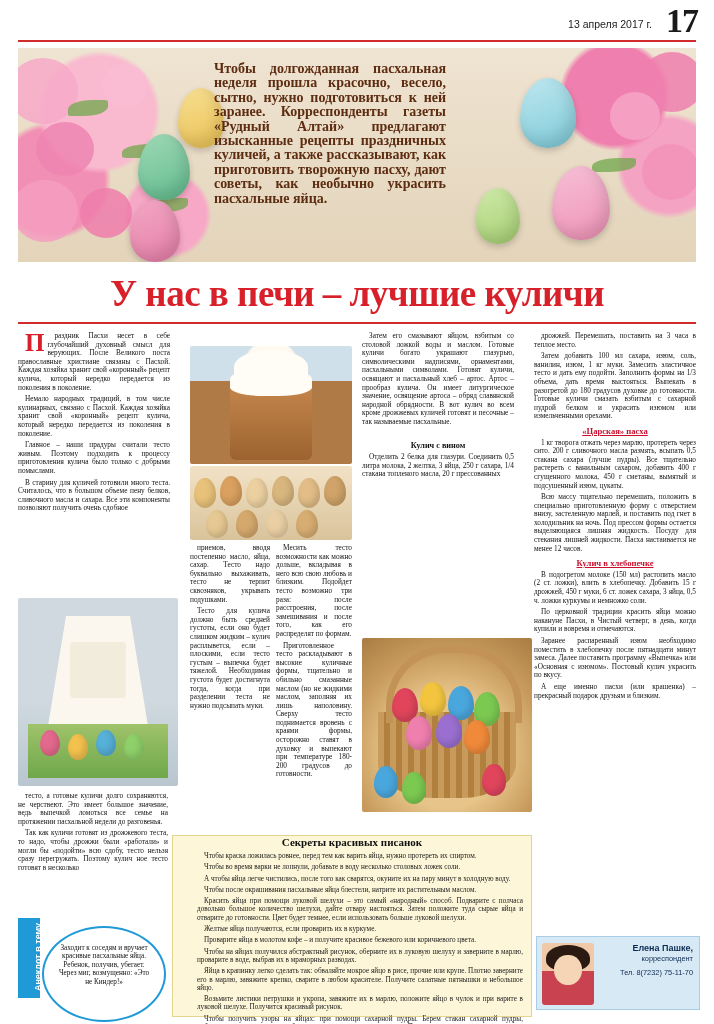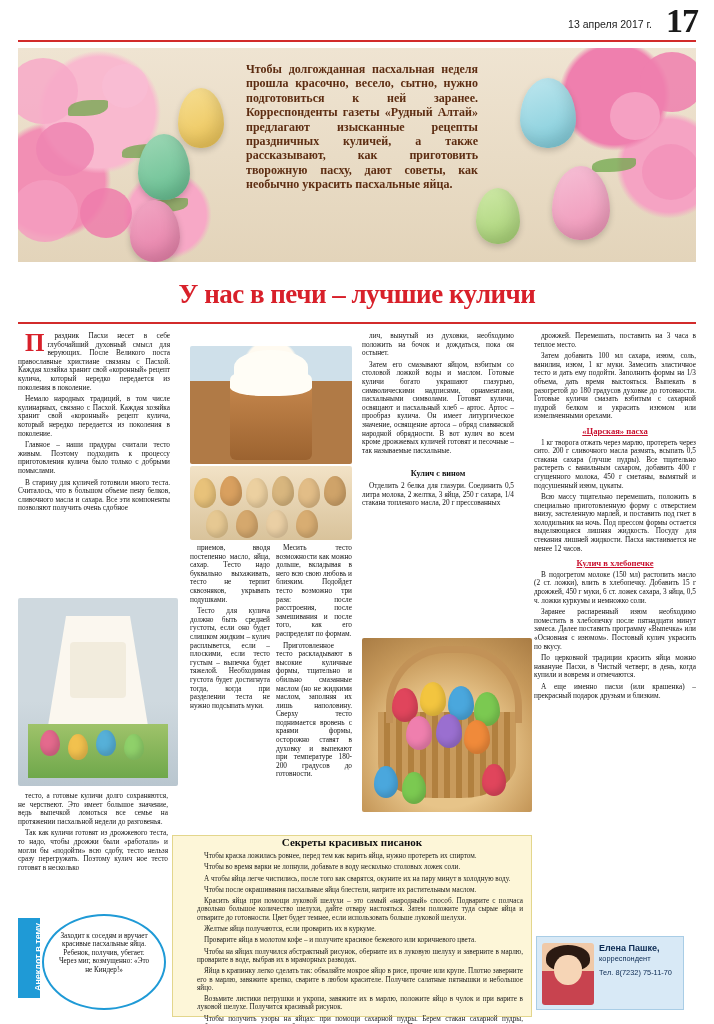--- a/index.html
+++ b/index.html
@@ -44,31 +44,30 @@
   }
   .hero .leaf{position:absolute;background:#6fa84b;border-radius:60% 10% 60% 10%;opacity:.75;}
   .hero .egg{
     position:absolute;border-radius:50% 50% 48% 48%/60% 60% 40% 40%;
     box-shadow:inset -6px -8px 14px rgba(0,0,0,.12), 0 3px 6px rgba(0,0,0,.18);
   }
   .hero .bloom{position:absolute;border-radius:50%;opacity:.85;}
   .hero-text{
     position:absolute;left:196px;top:14px;width:232px;
     font-family:"Liberation Serif",serif;
-    font-size:12px;line-height:14.4px;color:#5d2d12;font-weight:bold;
+    font-size:14px;line-height:14.4px;color:#5d2d12;font-weight:bold;
     text-align:justify;
-    margin-left:32px;
   }
 
   
   .main-title{
     position:absolute;left:18px;top:272px;width:678px;
     text-align:center;
     font-family:"Liberation Serif",serif;
-    font-weight:bold;font-size:27px;line-height:44px;
+    font-weight:bold;font-size:37px;line-height:44px;
     color:#d8202a;
     letter-spacing:-0.5px;
   }
   .rule-title{
     position:absolute;left:18px;top:322px;width:678px;height:2px;background:#d22b2b;
   }
 
   
   .col{
     position:absolute;top:332px;width:152px;
@@ -135,31 +134,31 @@
   .anec-tab{
     position:absolute;left:0;top:12px;width:22px;height:80px;
     background:#1f9ad6;color:#fff;
     font-family:"Liberation Sans",sans-serif;font-size:9px;font-weight:bold;
   }
   .anec-tab span{
     display:block;transform:rotate(-90deg);transform-origin:center;
     white-space:nowrap;margin-top:34px;margin-left:-20px;width:80px;text-align:center;
   }
   .anec-bubble{
-    position:absolute;left:24px;top:8px;width:124px;height:96px;
+    position:absolute;left:24px;top:20px;width:124px;height:96px;
     border:2px solid #1f9ad6;border-radius:50%;
     box-sizing:border-box;padding:16px 12px 0 12px;
     font-size:7.2px;line-height:8.4px;text-align:center;color:#111;
   }
 
   
   .author{
-    position:absolute;left:536px;top:936px;width:148px;height:74px;
+    position:absolute;left:536px;top:936px;width:164px;height:74px;
     background:#d8e9f6;border:1px solid #a9cde6;
-    box-sizing:border-box;padding:6px 6px 6px 62px;
+    box-sizing:border-box;padding:6px 6px 6px 62px;text-align:right;
   }
   .author .avatar{
     position:absolute;left:5px;top:6px;width:52px;height:62px;border-radius:3px;
     background:linear-gradient(180deg,#f0c9a8 0 45%, #c8434f 45% 100%);
     overflow:hidden;
   }
   .author .avatar .hair{position:absolute;left:4px;top:2px;width:44px;height:26px;background:#2b1a12;border-radius:50% 50% 40% 40%;}
   .author .avatar .face{position:absolute;left:12px;top:12px;width:28px;height:30px;background:#f6d5b6;border-radius:48%;}
   .author .name{font-size:9px;font-weight:bold;color:#0b2a52;font-family:"Liberation Sans",sans-serif;}
   .author .role{font-size:7.4px;color:#0b2a52;font-family:"Liberation Sans",sans-serif;margin-top:1px;}
@@ -214,36 +213,35 @@
   <div class="col col2" style="top:544px;height:250px;width:80px;">
     <p>приемов, вводя постепенно масло, яйца, сахар. Тесто надо буквально выхаживать, тесто не терпит сквозняков, укрывать подушками.</p>
     <p>Тесто для кулича должно быть средней густоты, если оно будет слишком жидким – кулич расплывется, если – плоскими, если тесто густым – выпечка будет тяжелой. Необходимая густота будет достигнута тогда, когда при разделении теста не нужно подсыпать муки.</p>
   </div>
   <div class="col" style="left:276px;top:544px;width:76px;height:250px;">
     <p>Месить тесто возможности как можно дольше, вкладывая в него всю свою любовь и близким. Подойдет тесто возможно три раза: после расстроения, после замешивания и после того, как его распределят по формам.</p>
     <p>Приготовленное тесто раскладывают в высокие куличные формы, тщательно и обильно смазанные маслом (но не жидкими маслом, заполняя их лишь наполовину. Сверху тесто поднимается вровень с краями формы, осторожно ставят в духовку и выпекают при температуре 180-200 градусов до готовности.</p>
   </div>
 
   <div class="col col3" style="height:300px;">
-    <p>лич, вынутый из духовки, необходимо положить на бочок и дождаться, пока он остынет.</p>
     <p>Затем его смазывают яйцом, взбитым со столовой ложкой воды и маслом. Готовые куличи богато украшают глазурью, символическими надписями, орнаментами, пасхальными символами. Готовят куличи, освящают и пасхальный хлеб – артос. Артос – прообраз кулича. Он имеет литургическое значение, освящение артоса – обряд славянской народной обрядности. В вот кулич во всем кроме дрожжевых куличей готовят и песочные – так называемые пасхальные.</p>
     <div class="subhead">Кулич с вином</div>
     <p>Отделить 2 белка для глазури. Соединить 0,5 литра молока, 2 желтка, 3 яйца, 250 г сахара, 1/4 стакана топленого масла, 20 г прессованных</p>
   </div>
 
   <div class="col col4" style="height:600px;">
     <p>дрожжей. Перемешать, поставить на 3 часа в теплое место.</p>
     <p>Затем добавить 100 мл сахара, изюм, соль, ванилин, изюм, 1 кг муки. Замесить эластичное тесто и дать ему подойти. Заполнить формы на 1/3 объема, дать время выстояться. Выпекать в разогретой до 180 градусов духовке до готовности. Готовые куличи смазать взбитым с сахарной пудрой белком и украсить изюмом или измельченными орехами.</p>
     <div class="subhead-red">«Царская» пасха</div>
     <p>1 кг творога отжать через марлю, протереть через сито. 200 г сливочного масла размять, всыпать 0,5 стакана сахара (лучше пудры). Все тщательно растереть с ванильным сахаром, добавить 400 г сгущенного молока, 450 г сметаны, вымятый и подсушенный изюм, цукаты.</p>
     <p>Всю массу тщательно перемешать, положить в специально приготовленную форму с отверстием внизу, застеленную марлей, и поставить под гнет в холодильник на ночь. Под прессом формы остается выделяющаяся лишняя жидкость. Посуду для стекания лишней жидкости. Пасха настаивается не менее 12 часов.</p>
     <div class="subhead-red">Кулич в хлебопечке</div>
     <p>В подогретом молоке (150 мл) растопить масло (2 ст. ложки), влить в хлебопечку. Добавить 15 г дрожжей, 450 г муки, 6 ст. ложек сахара, 3 яйца, 0,5 ч. ложки куркумы и немножко соли.</p>
+    <p>По церковной традиции красить яйца можно накануне Пасхи, в Чистый четверг, в день, когда купили и вовремя и отмечаются.</p>
     <p>Заранее распаренный изюм необходимо поместить в хлебопечку после пятнадцати минут замеса. Далее поставить программу «Выпечка» или «Основная с изюмом». Постовый кулич украсить по вкусу.</p>
-    <p>По церковной традиции красить яйца можно накануне Пасхи, в Чистый четверг, в день, когда купили и вовремя и отмечаются.</p>
     <p>А еще именно пасхи (или крашенка) – прекрасный подарок друзьям и близким.</p>
   </div>
 
   <div class="col" style="left:18px;top:792px;width:150px;height:110px;">
     <p>тесто, а готовые куличи долго сохраняются, не черствеют. Это имеет большое значение, ведь выпечкой ломоться все семье на протяжении пасхальной недели до разговенья.</p>
     <p>Так как куличи готовят из дрожжевого теста, то надо, чтобы дрожжи были «работали» и могли бы «подойти» всю сдобу, тесто нельзя сразу перегружать. Поэтому кулич ное тесто готовят в несколько</p>
   </div>
 
   <div class="ph ph-kulich">
     <div style="position:absolute;left:44px;top:4px;width:74px;height:34px;background:#fffdf6;border-radius:50% 50% 20% 20%;"></div>

